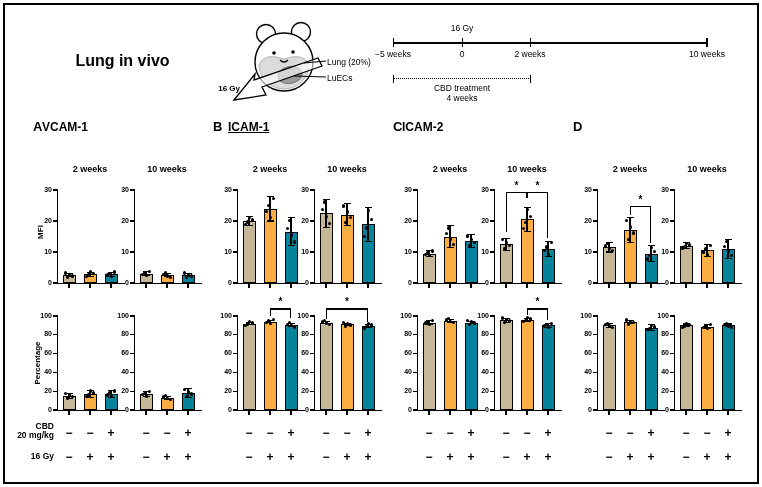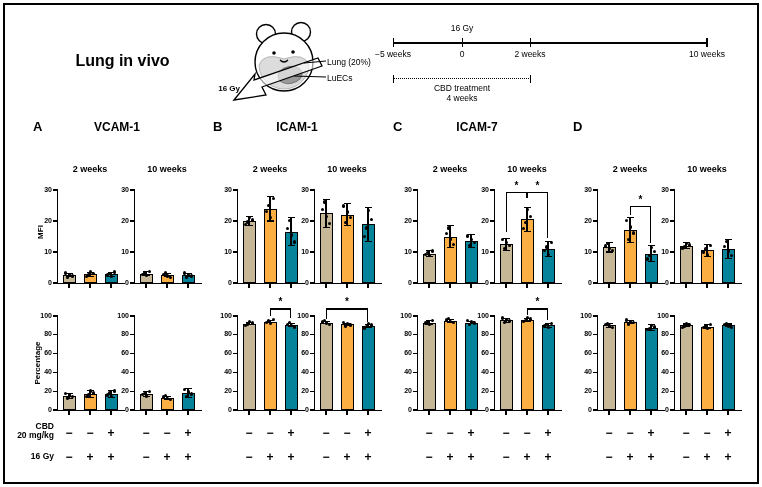--- a/index.html
+++ b/index.html
@@ -14,21 +14,21 @@
   .tl-line{position:absolute;background:#000;}
   .tl-tick{position:absolute;background:#000;width:1.5px;height:9px;}
   .tl-label{position:absolute;width:70px;text-align:center;font-size:8.5px;}
   .tl-dotted{position:absolute;border-top:1.6px dotted #000;}
   .dose-label{position:absolute;font-size:8px;font-weight:bold;text-align:right;}
   .ylab{position:absolute;width:60px;height:10px;text-align:center;
         font-size:8px;font-weight:bold;transform:rotate(-90deg);}
   .matrix-label{position:absolute;left:10px;width:44px;text-align:right;
                 font-size:8.5px;font-weight:bold;line-height:9px;}
   .panel-letter{position:absolute;font-size:13px;font-weight:bold;}
-  .panel-title{position:absolute;width:150px;text-align:center;font-size:12px;font-weight:bold;}
+  .panel-title{position:absolute;width:150px;font-size:12px;font-weight:bold;}
   .subplot-title{position:absolute;width:84px;text-align:center;font-size:9px;font-weight:bold;}
   .axis-v,.axis-h,.ytick,.xtick,.errline,.errcap,.sigline{position:absolute;background:#000;}
   .ytick-label{position:absolute;width:16px;text-align:right;font-size:7px;font-weight:600;line-height:8px;}
   .bar{position:absolute;border:1.3px solid #000;box-sizing:border-box;}
   .dot{position:absolute;width:3.4px;height:3.4px;background:#000;border-radius:50%;}
   .sigstar{position:absolute;width:14px;text-align:center;font-size:10px;font-weight:bold;line-height:10px;}
   .sign{position:absolute;width:14px;text-align:center;font-size:12px;font-weight:bold;line-height:12px;}
   svg line{stroke:#000;stroke-width:1;}
 </style>
 </head>
@@ -245,21 +245,21 @@
     <div class="dot" style="left: 186.7px; top: 390.177px;"></div>
     <div class="dot" style="left: 189.9px; top: 392.433px;"></div>
     <div class="dot" style="left: 184.9px; top: 394.764px;"></div>
     <div class="sign" style="left: 139px; top: 427px;">−</div>
     <div class="sign" style="left: 160px; top: 427px;">−</div>
     <div class="sign" style="left: 181px; top: 427px;">+</div>
     <div class="sign" style="left: 139px; top: 451px;">−</div>
     <div class="sign" style="left: 160px; top: 451px;">+</div>
     <div class="sign" style="left: 181px; top: 451px;">+</div>
     <div class="panel-letter" style="left: 213px; top: 119px;">B</div>
-    <div class="panel-title" style="left: 222px; top: 120px;">ICAM-1</div>
+    <div class="panel-title" style="left: 228px; top: 120px; text-decoration: underline;">ICAM-1</div>
     <div class="subplot-title" style="left: 228px; top: 164px;">2 weeks</div>
     <div class="axis-v" style="left: 236.7px; top: 189px; width: 1.3px; height: 95px;"></div>
     <div class="axis-h" style="left: 236.7px; top: 283px; width: 68px; height: 1.3px;"></div>
     <div class="ytick" style="left: 233px; top: 282.4px; width: 3.7px; height: 1.2px;"></div>
     <div class="ytick-label" style="left: 216px; top: 278.5px;">0</div>
     <div class="ytick" style="left: 233px; top: 251.4px; width: 3.7px; height: 1.2px;"></div>
     <div class="ytick-label" style="left: 216px; top: 247.5px;">10</div>
     <div class="ytick" style="left: 233px; top: 220.4px; width: 3.7px; height: 1.2px;"></div>
     <div class="ytick-label" style="left: 216px; top: 216.5px;">20</div>
     <div class="ytick" style="left: 233px; top: 189.4px; width: 3.7px; height: 1.2px;"></div>
@@ -425,21 +425,21 @@
     <div class="sigline" style="left: 326px; top: 308.48px; width: 1.1px; height: 10.34px;"></div>
     <div class="sigline" style="left: 366.9px; top: 308.48px; width: 1.1px; height: 13.16px;"></div>
     <div class="sigstar" style="left: 340px; top: 297.48px;">*</div>
     <div class="sign" style="left: 319px; top: 427px;">−</div>
     <div class="sign" style="left: 340px; top: 427px;">−</div>
     <div class="sign" style="left: 361px; top: 427px;">+</div>
     <div class="sign" style="left: 319px; top: 451px;">−</div>
     <div class="sign" style="left: 340px; top: 451px;">+</div>
     <div class="sign" style="left: 361px; top: 451px;">+</div>
     <div class="panel-letter" style="left: 393px; top: 119px;">C</div>
-    <div class="panel-title" style="left: 402px; top: 120px;">ICAM-7</div>
+    <div class="panel-title" style="left: 402px; top: 120px;">ICAM-2</div>
     <div class="subplot-title" style="left: 408px; top: 164px;">2 weeks</div>
     <div class="axis-v" style="left: 416.7px; top: 189px; width: 1.3px; height: 95px;"></div>
     <div class="axis-h" style="left: 416.7px; top: 283px; width: 68px; height: 1.3px;"></div>
     <div class="ytick" style="left: 413px; top: 282.4px; width: 3.7px; height: 1.2px;"></div>
     <div class="ytick-label" style="left: 396px; top: 278.5px;">0</div>
     <div class="ytick" style="left: 413px; top: 251.4px; width: 3.7px; height: 1.2px;"></div>
     <div class="ytick-label" style="left: 396px; top: 247.5px;">10</div>
     <div class="ytick" style="left: 413px; top: 220.4px; width: 3.7px; height: 1.2px;"></div>
     <div class="ytick-label" style="left: 396px; top: 216.5px;">20</div>
     <div class="ytick" style="left: 413px; top: 189.4px; width: 3.7px; height: 1.2px;"></div>

